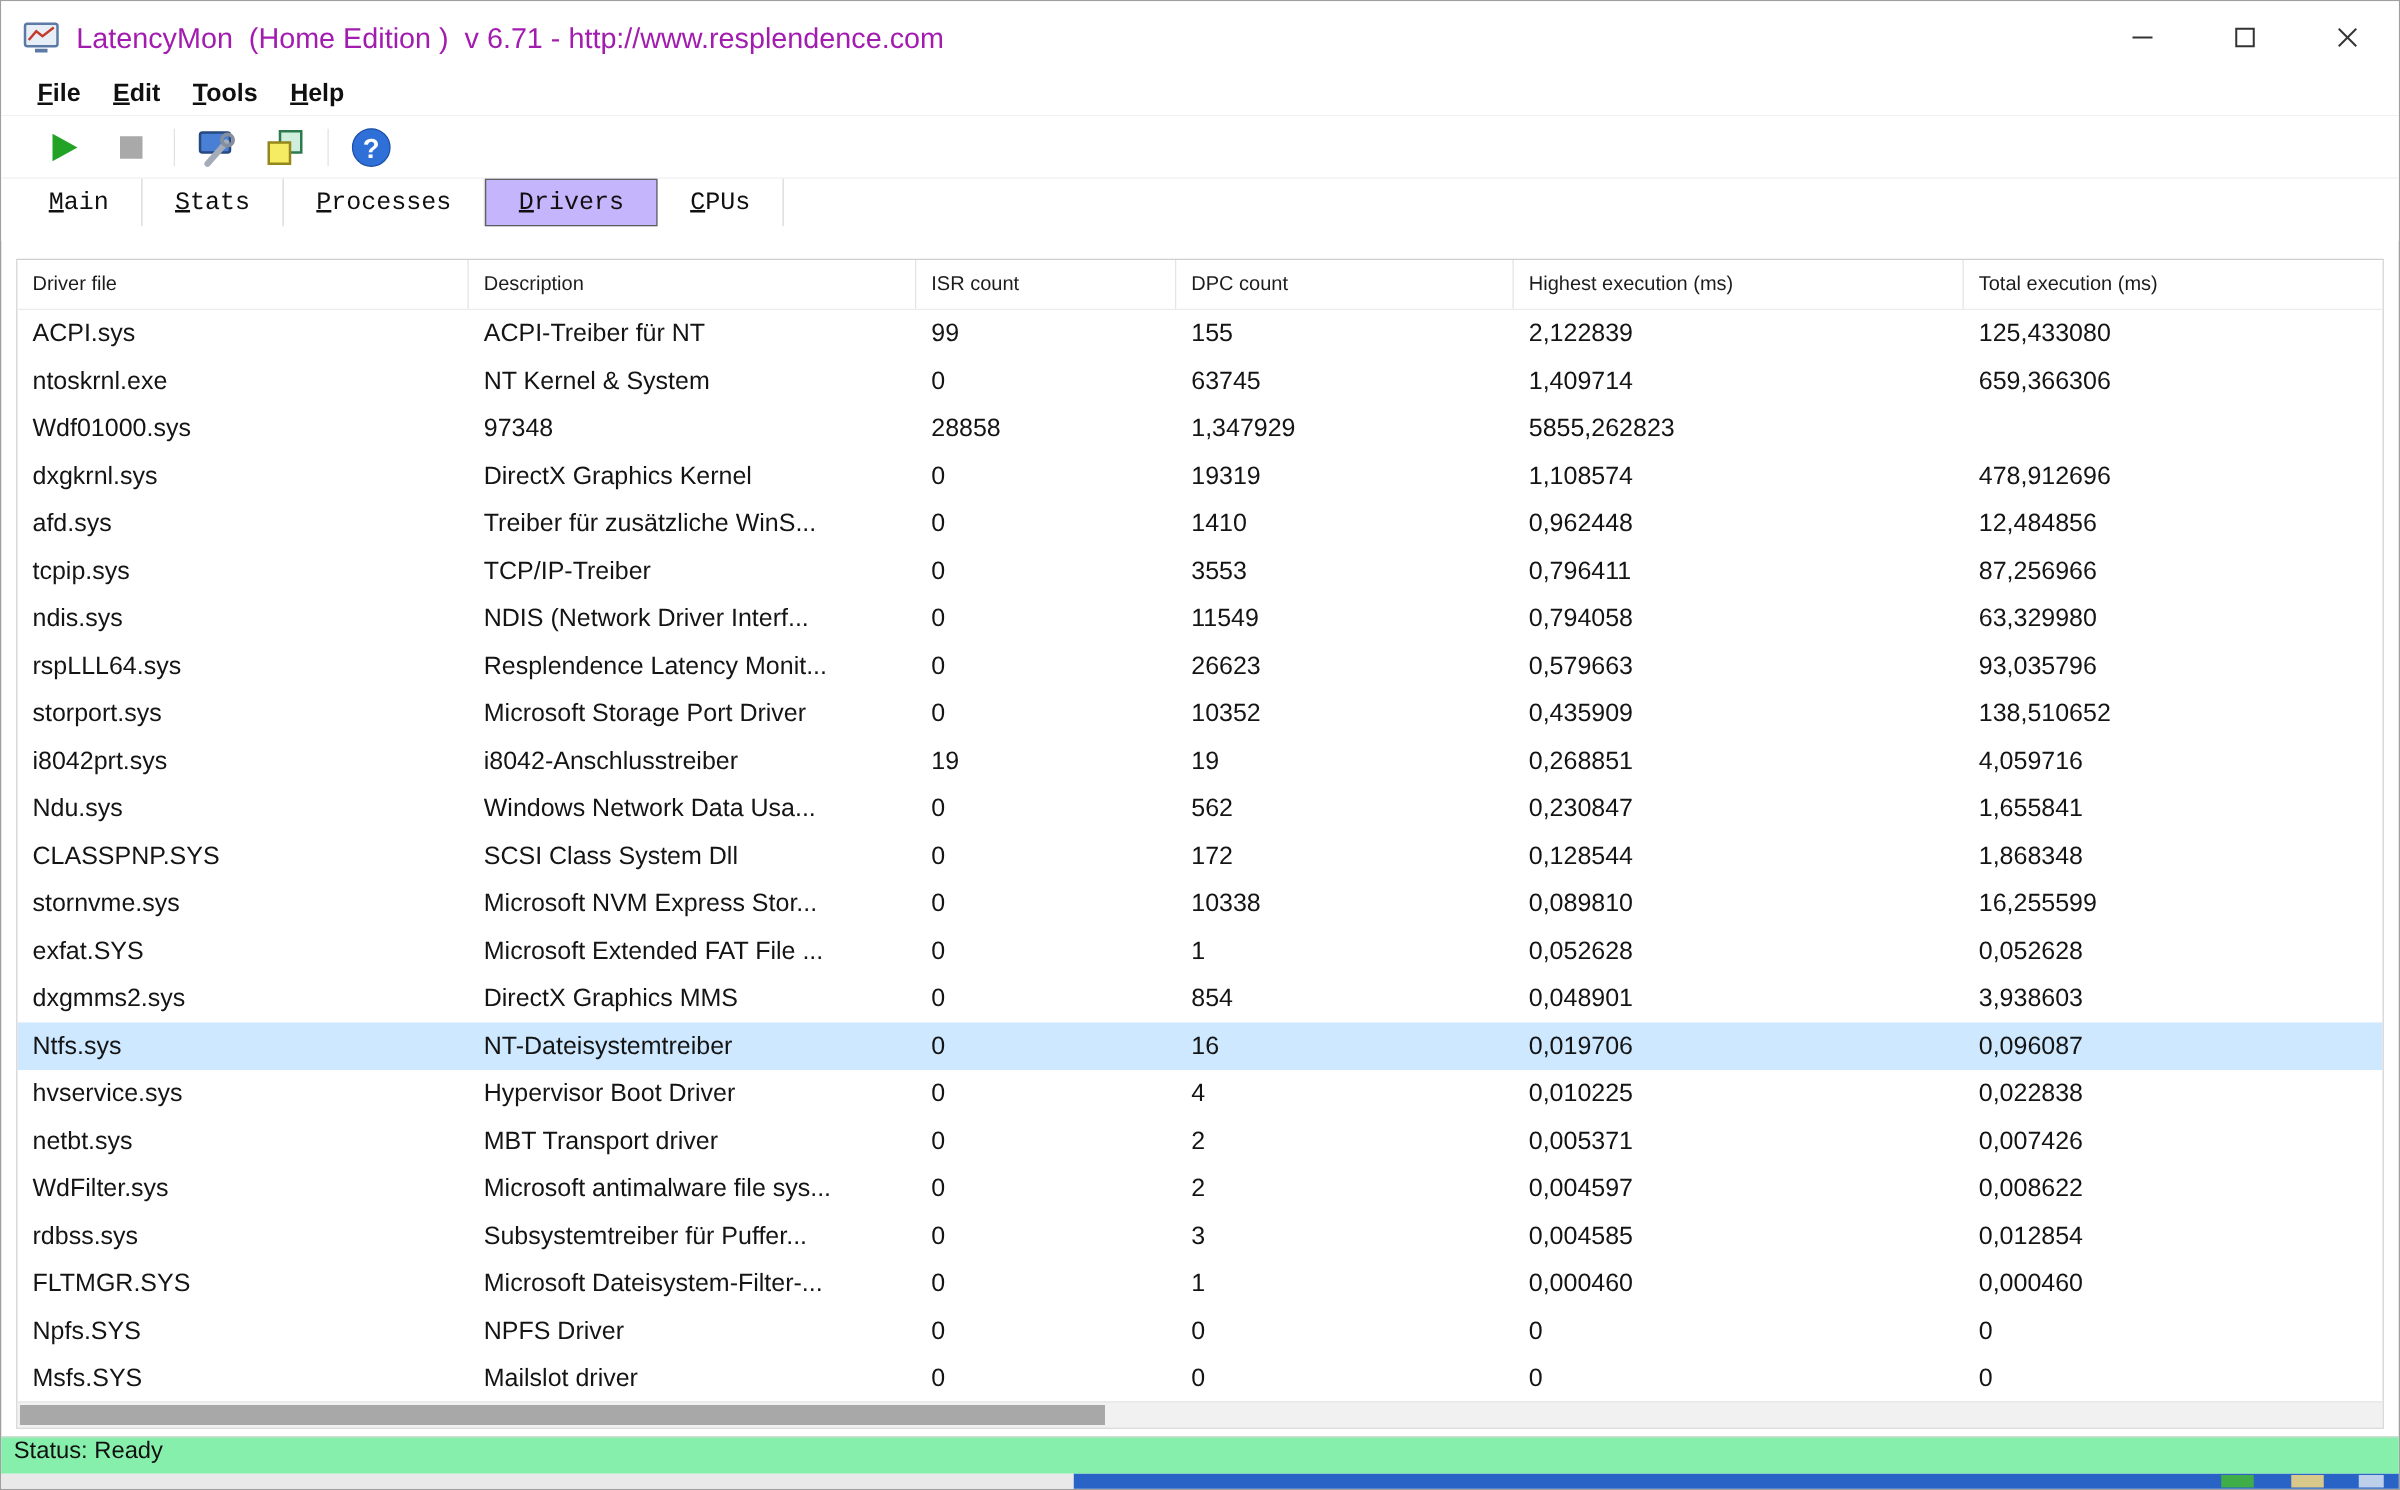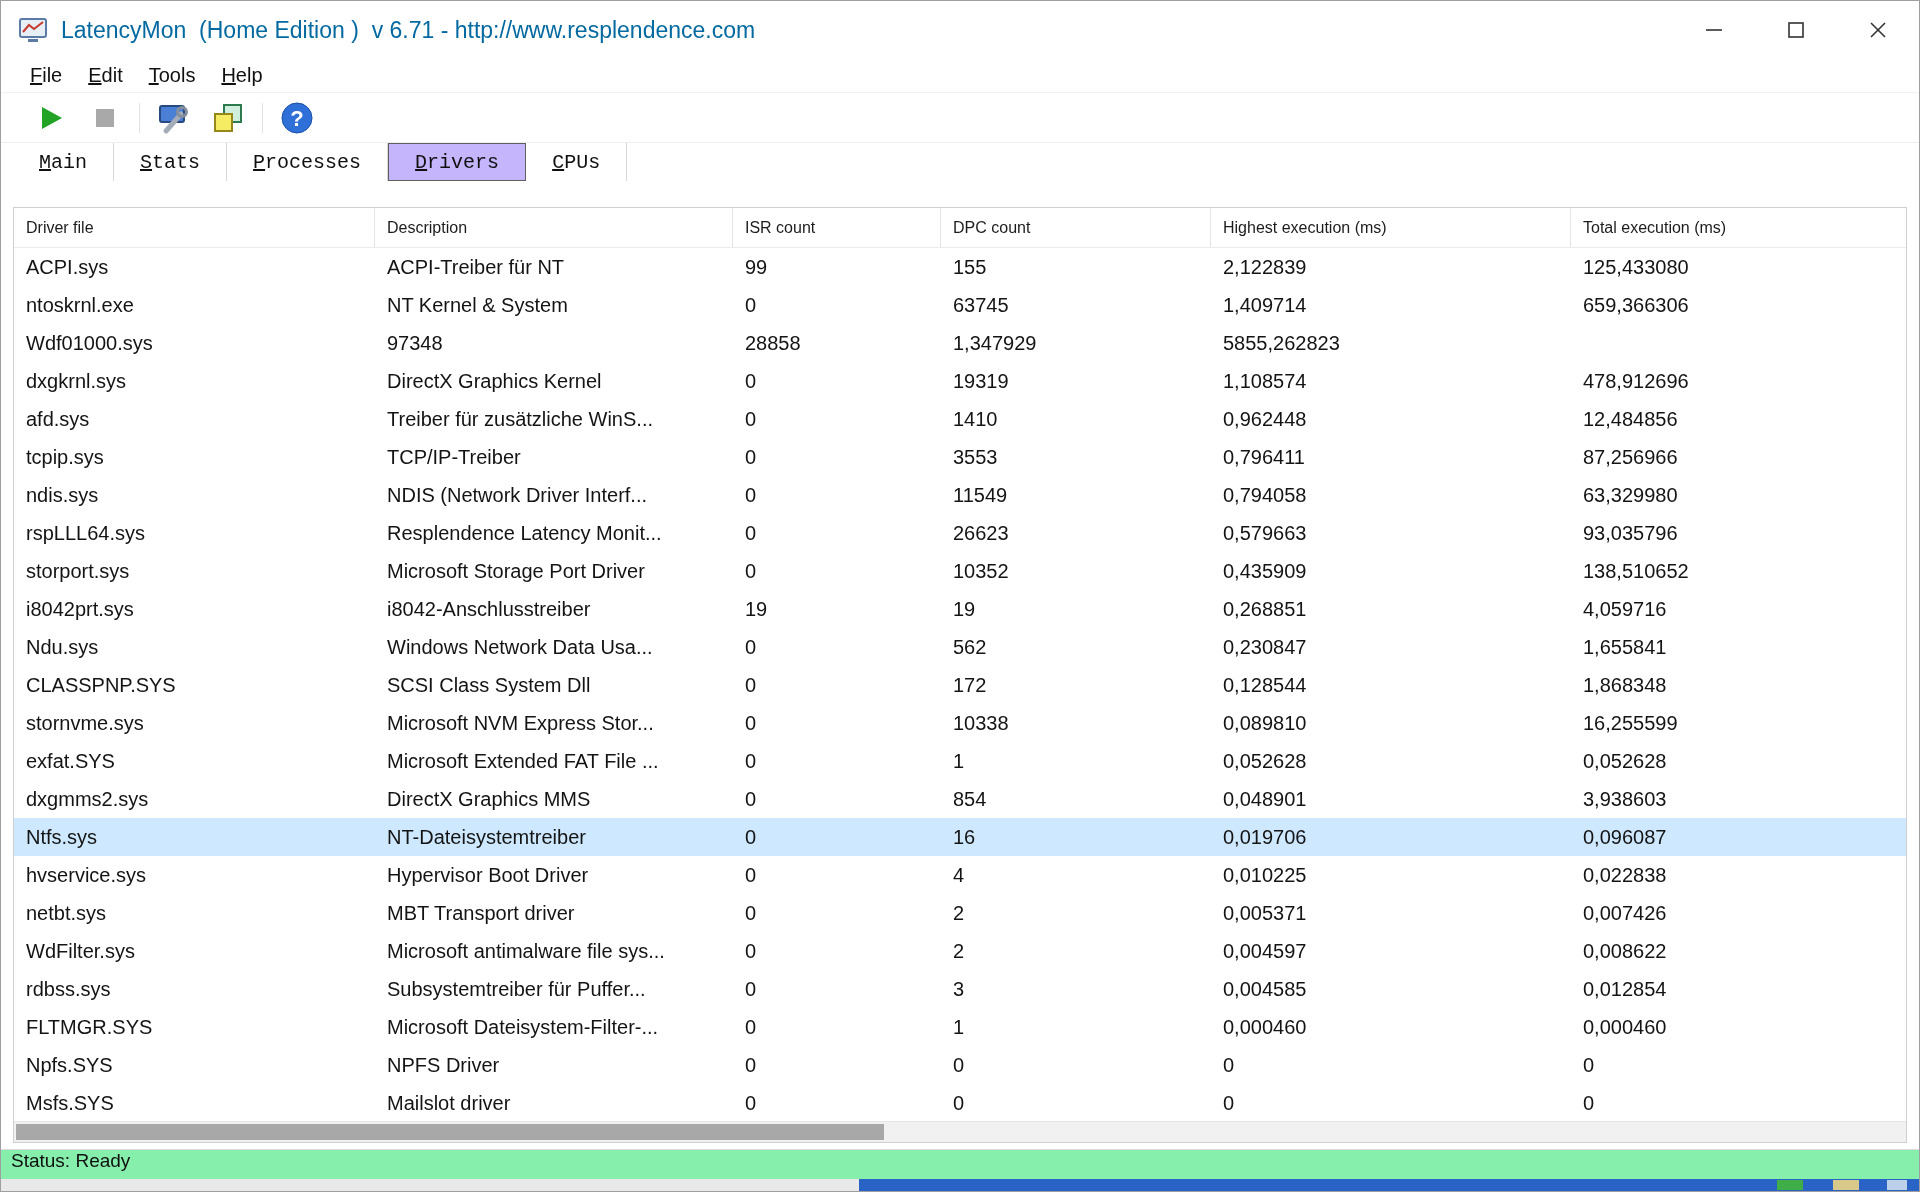--- a/index.html
+++ b/index.html
@@ -4,27 +4,27 @@
 <style>
   * { margin:0; padding:0; box-sizing:border-box; }
   html,body { width:1920px; height:1192px; overflow:hidden; }
   body { font-family:"Liberation Sans","DejaVu Sans",sans-serif; background:#fff; color:#161616; }
 
   .window { width:1920px; height:1192px; display:flex; flex-direction:column; background:#ffffff; border:1px solid #9f9f9f; }
 
   
   .titlebar { height:58px; flex:0 0 58px; display:flex; align-items:center; padding-left:16px; background:#fff; }
   .app-icon { width:32px; height:32px; display:flex; align-items:center; justify-content:center; }
-  .title-text { margin-left:12px; font-size:23px; color:#0369a1; white-space:pre; flex:1; overflow:hidden; }
+  .title-text { margin-left:12px; font-size:23px; color:#a21caf; white-space:pre; flex:1; overflow:hidden; }
   .win-controls { display:flex; height:100%; flex:0 0 auto; }
   .win-btn { width:82px; height:100%; display:flex; align-items:center; justify-content:center; }
 
   
   .menubar { height:34px; flex:0 0 34px; display:flex; align-items:center; padding-left:16px; background:#fff; border-bottom:1px solid #f1f1f1; }
-  .menu-item { padding:0 13px; font-size:20px; color:#101010; cursor:default; }
+  .menu-item { padding:0 13px; font-size:20px; color:#101010; cursor:default;font-weight:bold; }
   .menu-item u { text-decoration:underline; }
 
   
   .toolbar { height:50px; flex:0 0 50px; display:flex; align-items:center; padding-left:30px; gap:14px; background:#fff; border-bottom:1px solid #eeeeee; }
   .tool-btn { width:40px; height:40px; display:flex; align-items:center; justify-content:center; }
   .tool-sep { width:1px; height:30px; background:#e2e2e2; }
 
   
   .tabstrip { height:50px; flex:0 0 50px; display:flex; align-items:flex-start; padding-left:12px; background:#fff;font-family:Liberation Mono, monospace; }
   .tab { height:38px; display:flex; align-items:center; padding:0 26px; font-size:20px; color:#101010; border-right:1px solid #d8d8d8; cursor:default; }

